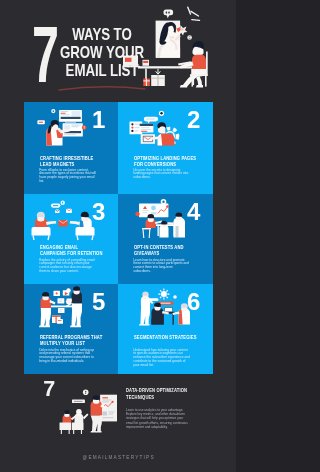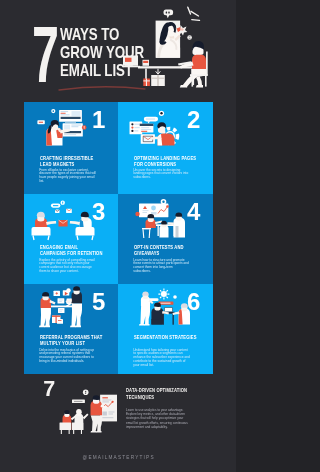--- a/index.html
+++ b/index.html
@@ -2,21 +2,21 @@
 <html><head>
 <meta charset="utf-8">
 <style>
 html,body{margin:0;padding:0;background:#232327;}
 body{width:236px;height:472px;font-family:"Liberation Sans",sans-serif;overflow:hidden;}
 .page{position:relative;width:236px;height:472px;background:#2b2b30;overflow:hidden;}
 
 
 .hdr{position:absolute;left:0;top:0;width:236px;height:102px;overflow:hidden;}
 .hdr-num{position:absolute;left:32px;top:24px;width:30px;height:60px;}
-.hdr-lines{position:absolute;left:60px;top:26.3px;}
+.hdr-lines{position:absolute;left:60px;top:26.3px;text-align:center;}
 .hdr-line{font-size:16.4px;line-height:17.8px;font-weight:700;color:#f4f2f0;letter-spacing:-0.1px;white-space:nowrap;transform:scaleX(.812);transform-origin:0 50%;}
 .hdr-ul{position:absolute;left:58px;top:77px;width:88px;height:6px;}
 .hdr-illu{position:absolute;left:123px;top:0px;width:113px;height:102px;}
 
 
 .grid{position:absolute;left:24px;top:102px;width:189px;height:272px;}
 .card{position:absolute;box-sizing:border-box;}
 .c-dark{background:#0679bd;}
 .c-light{background:#0aaff6;}
 .card .num{position:absolute;z-index:3;right:12.7px;top:5.7px;font-size:24px;line-height:24.5px;font-weight:700;color:#ffffff;}

